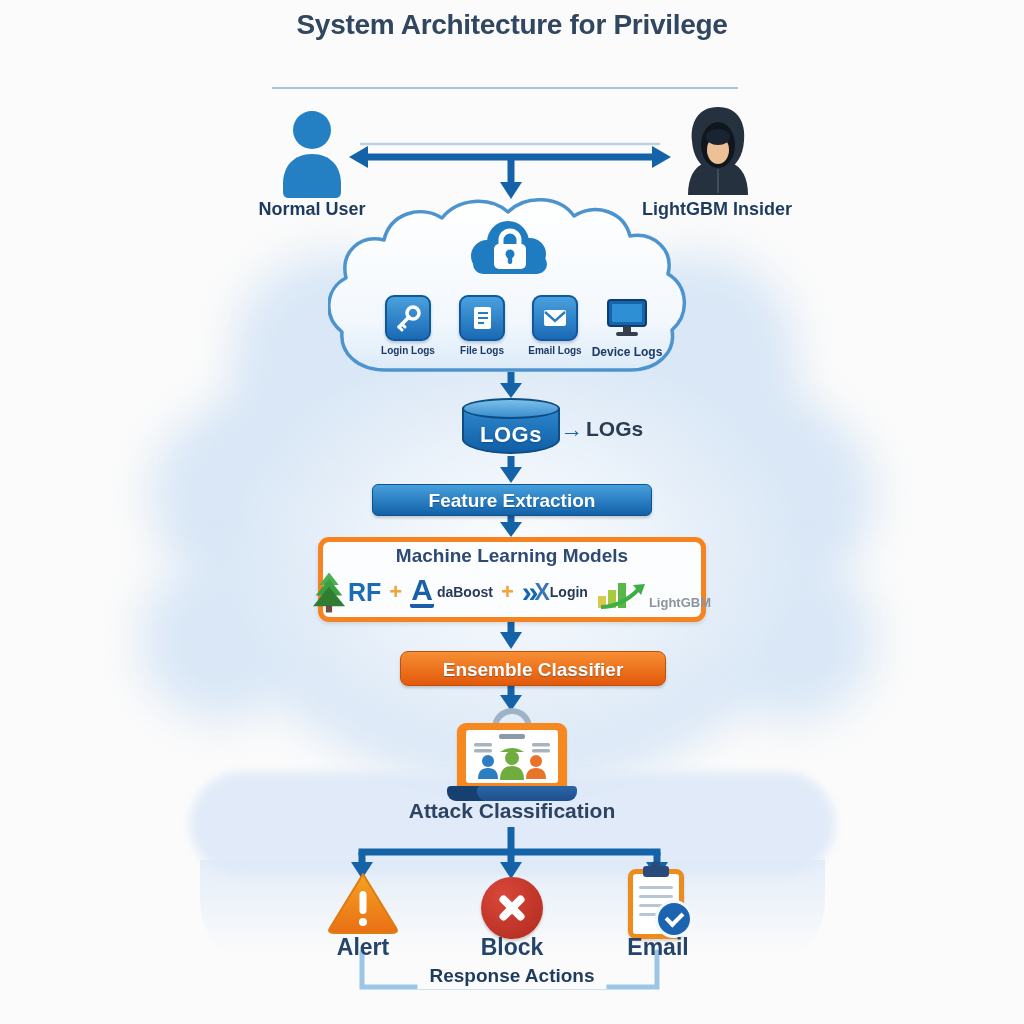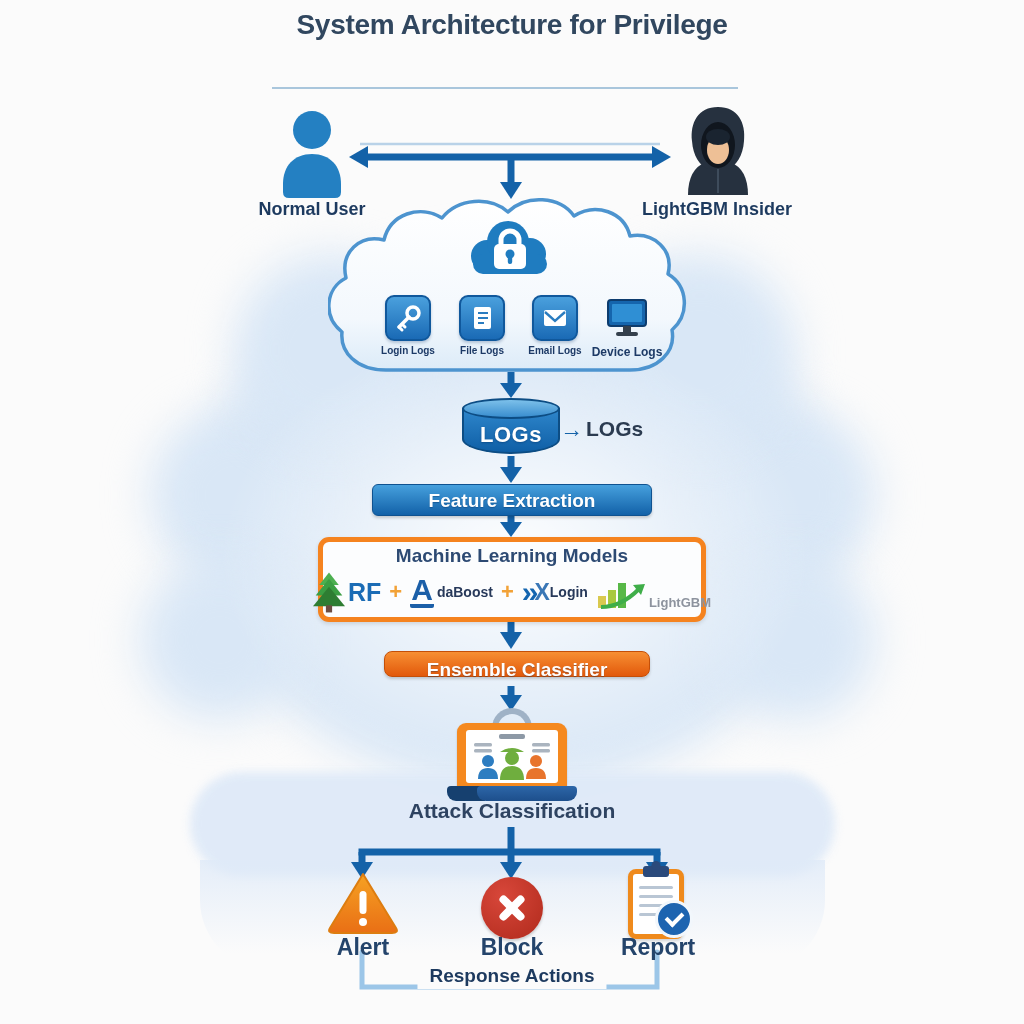--- a/index.html
+++ b/index.html
@@ -48,21 +48,21 @@
     font-weight:bold;font-size:22px;letter-spacing:.5px;text-shadow:0 1px 2px rgba(0,40,90,.4);}
   .side-logs{left:560px;top:416px;display:flex;align-items:center;gap:3px;}
   .side-logs .arr{color:#1462a8;font-weight:bold;font-size:23px;line-height:26px;}
   .side-logs .txt{color:#2b3b50;font-weight:bold;font-size:21px;}
   
   .banner{height:32px;line-height:32px;text-align:center;color:#fff;font-weight:bold;
     font-size:19px;border-radius:6px;box-shadow:0 2px 3px rgba(0,0,0,.18);
     text-shadow:0 1px 1px rgba(0,40,90,.35);}
   .banner.blue{left:372px;top:484px;width:280px;
     background:linear-gradient(180deg,#46a0dd,#1261a8);border:1px solid #0f5290;box-sizing:border-box;}
-  .banner.orange{left:384px;top:651px;width:266px;height:26px;line-height:35px;border-radius:8px;
+  .banner.orange{left:400px;top:651px;width:266px;height:35px;line-height:35px;border-radius:8px;
     background:linear-gradient(180deg,#f78f33,#e2590b);border:1px solid #c44f08;box-sizing:border-box;}
   
   .mlbox{left:318px;top:537px;width:388px;height:85px;box-sizing:border-box;
     background:#fcfdfe;border:5px solid #f5831f;border-radius:11px;
     box-shadow:0 2px 4px rgba(0,0,0,.12);}
   .mlbox .ml-title{position:absolute;left:0;right:0;top:3px;text-align:center;
     color:#2d4a73;font-weight:bold;font-size:19px;}
   .ml-row{position:absolute;left:0;right:0;top:26px;height:48px;display:flex;
     align-items:center;justify-content:center;gap:7px;}
   .ml-item{display:flex;align-items:center;gap:3px;}
@@ -363,17 +363,17 @@
     <div class="clip"></div>
     <div class="knob"></div>
     <div class="line" style="top:12px;"></div>
     <div class="line" style="top:21px;"></div>
     <div class="line" style="top:30px;"></div>
     <div class="line" style="top:39px;right:16px;"></div>
     <div class="check">
       <div class="tick"></div>
     </div>
   </div>
-  <div class="el resp-label" style="left:658px;">Report</div>
+  <div class="el resp-label" style="left:658px;">Email</div>
 
   <div class="el response-actions-label">Response Actions</div>
 
 </div>
 
 </body></html>

